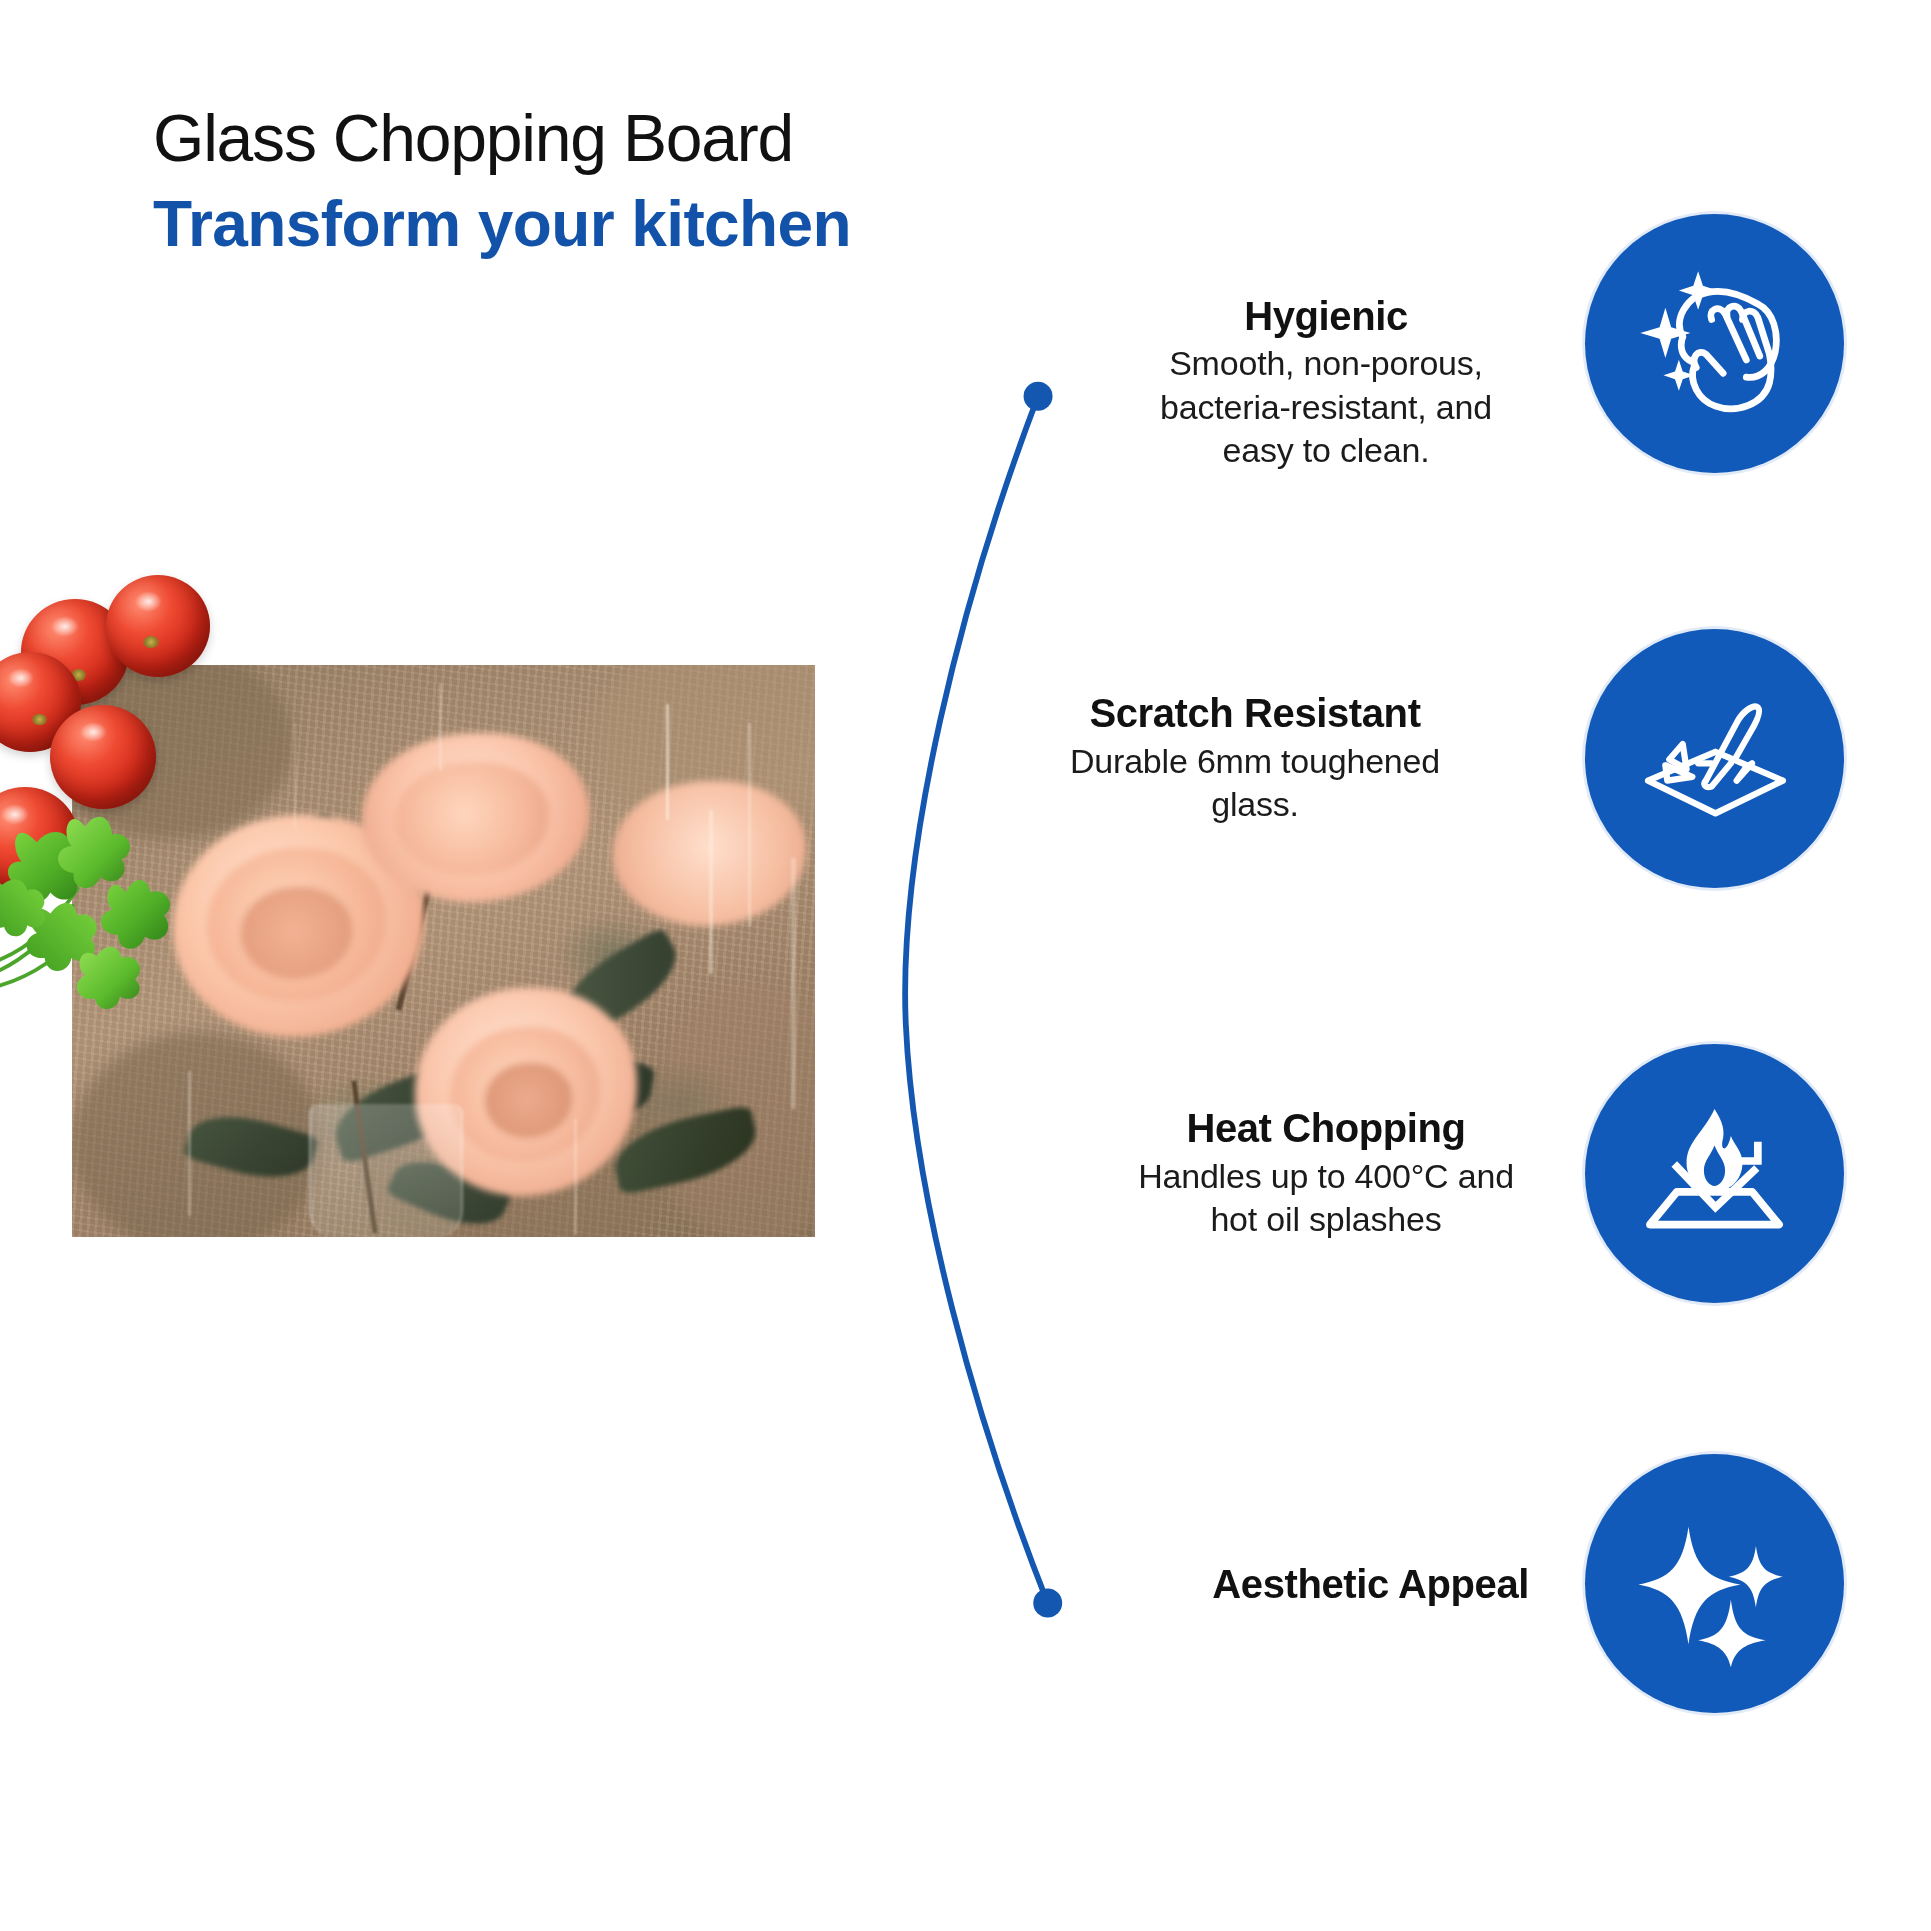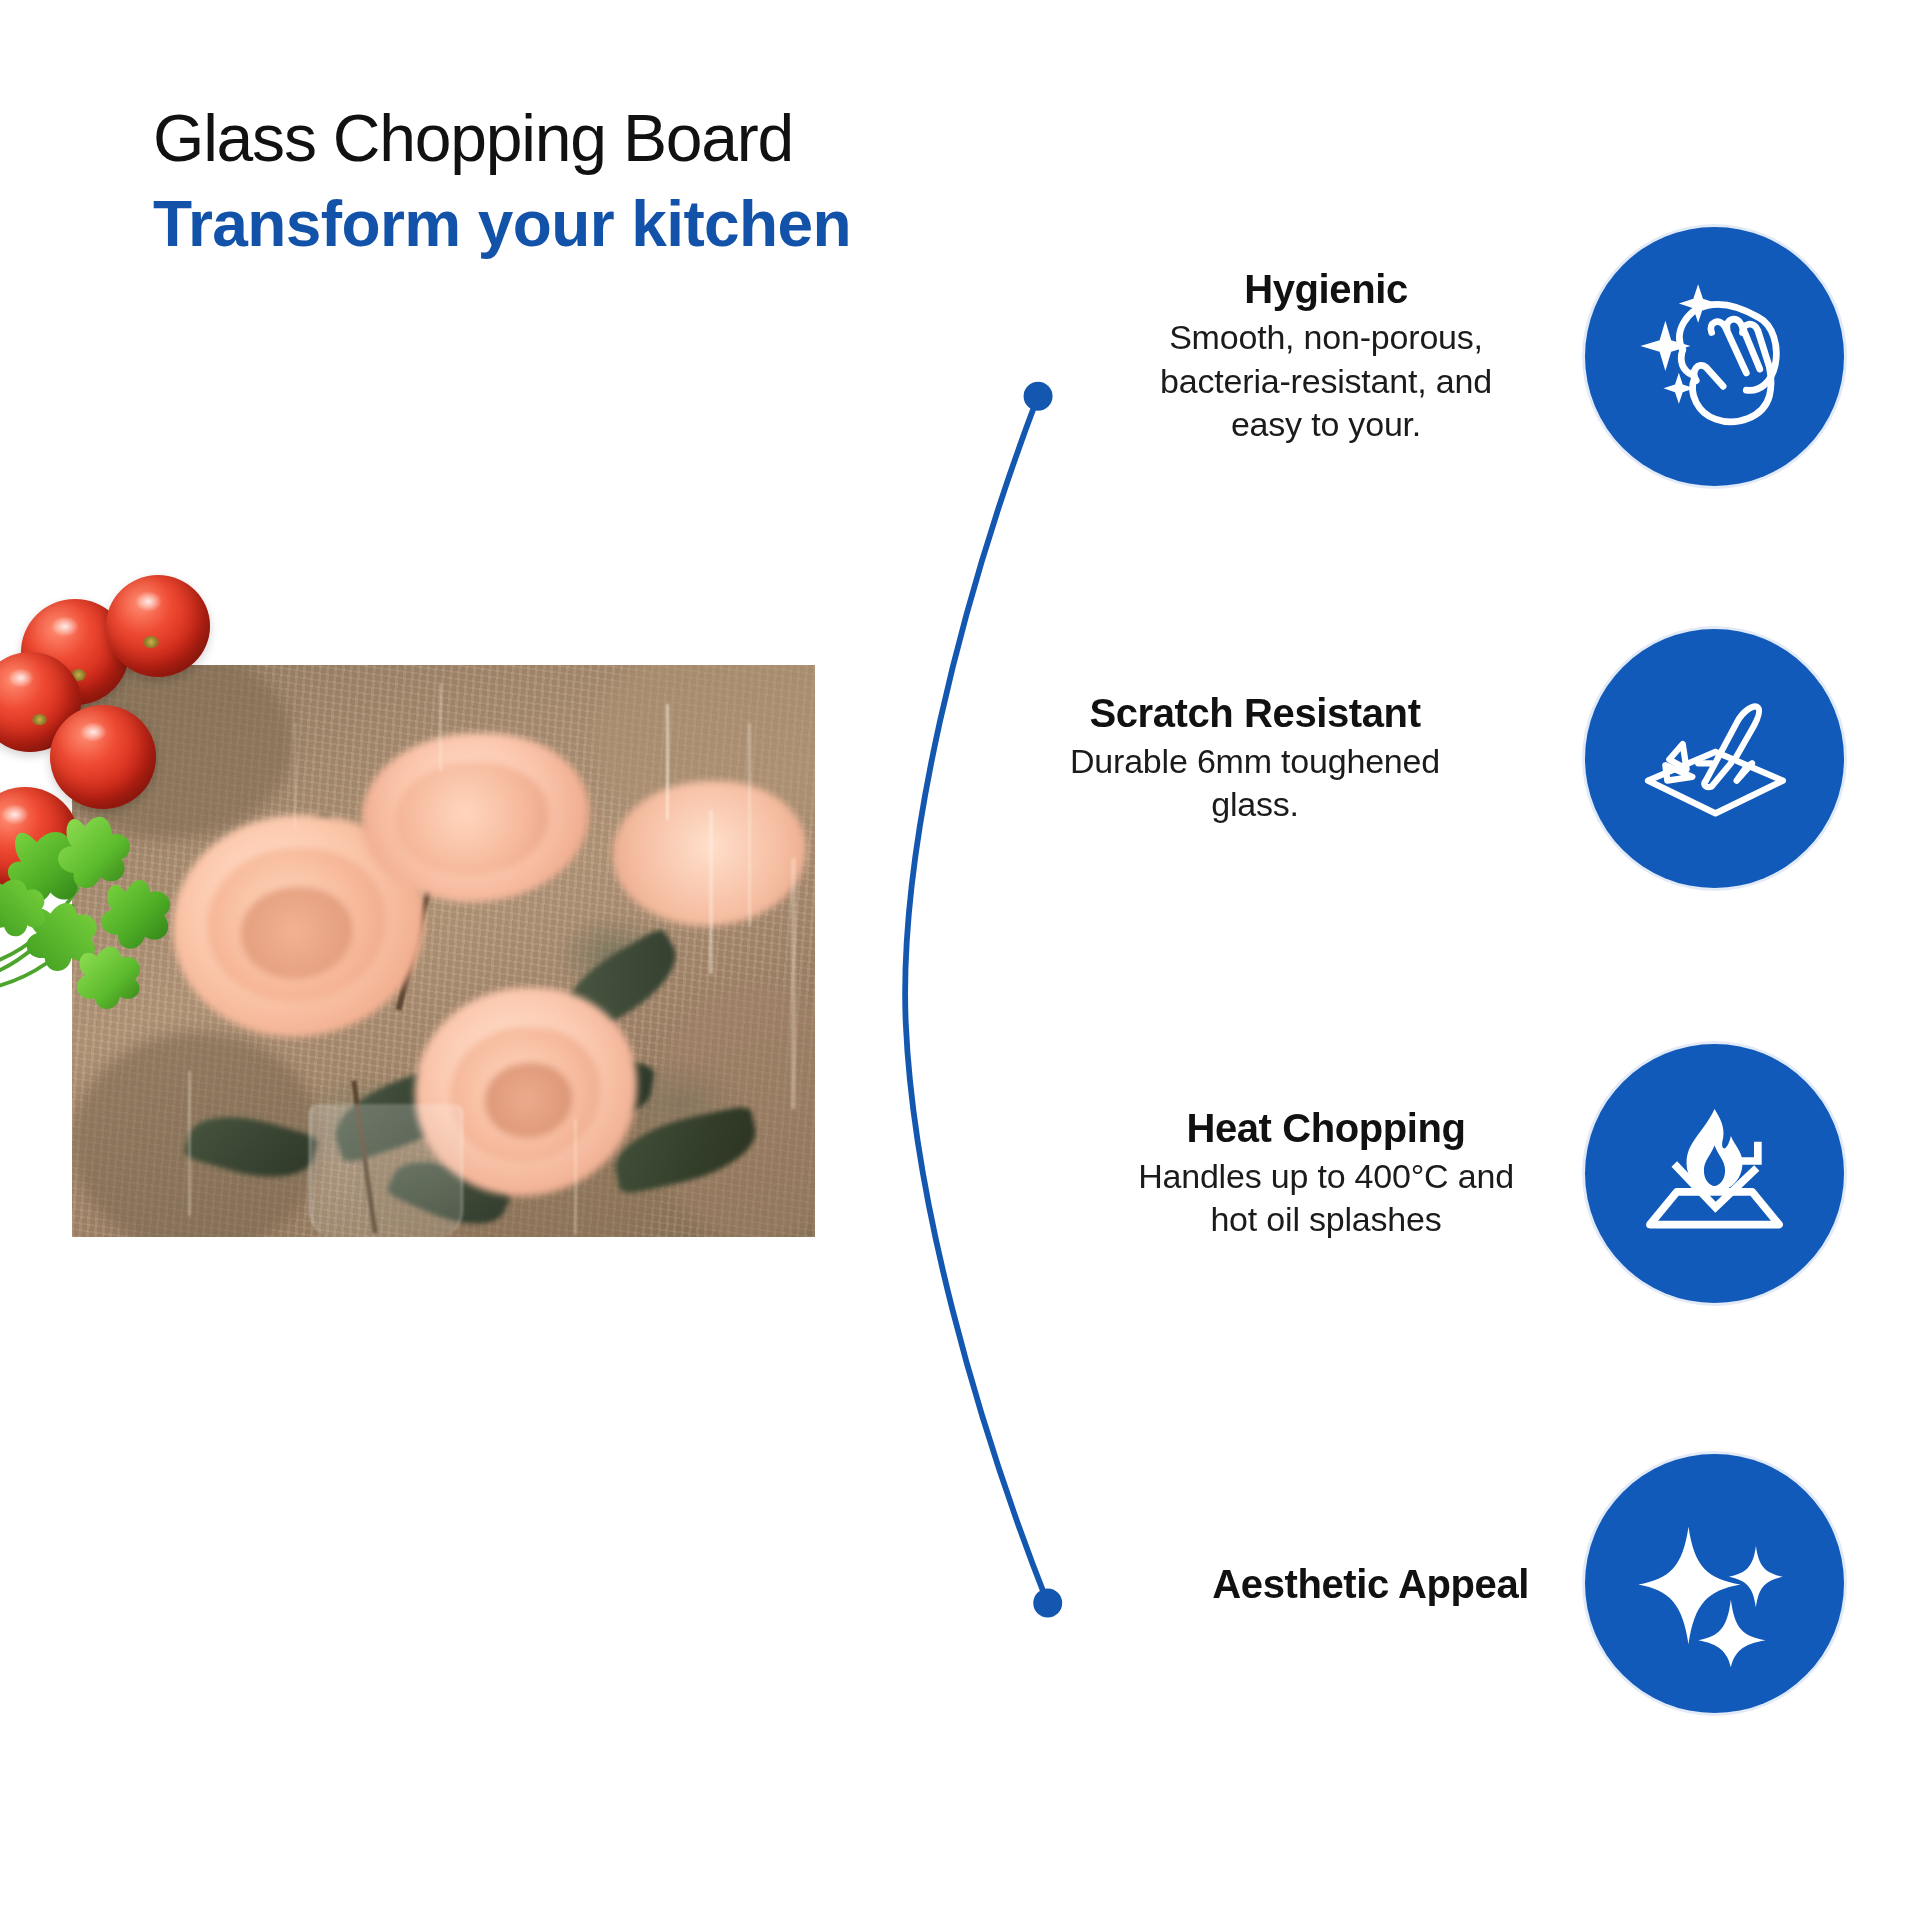--- a/index.html
+++ b/index.html
@@ -178,24 +178,24 @@
     </g>
   </svg>
 </div>
 
 <svg id="connector" viewBox="0 0 420 1360">
   <path d="M 295 50 C 215 260, 150 520, 158 700 C 166 880, 230 1110, 305 1300" fill="none" stroke="#1457b0" stroke-width="6" stroke-linecap="round"></path>
   <circle cx="295" cy="50" r="15" fill="#1457b0"></circle>
   <circle cx="305" cy="1300" r="15" fill="#1457b0"></circle>
 </svg>
 
-<div class="feature" style="left:1062px; top:226px; width:782px; height:261px;">
+<div class="feature" style="left:1062px; top:212px; width:782px; height:261px;align-items:flex-end;">
   <div class="feature-text">
     <div class="feature-title">Hygienic</div>
-    <div class="feature-desc" style="width:406px;">Smooth, non-porous, bacteria-resistant, and easy to your.</div>
+    <div class="feature-desc" style="width:406px;">Smooth, non-porous, bacteria-resistant, and easy to clean.</div>
   </div>
   <div class="icon-circle">
     <svg width="183" height="183" viewBox="0 0 190 190">
       <g fill="none" stroke="#ffffff" stroke-width="7" stroke-linecap="round" stroke-linejoin="round">
 
         <path d="M62 88 C 52 70, 66 46, 88 42 C 106 38, 126 46, 140 54 C 156 62, 162 84, 158 104 C 154 122, 142 132, 128 130"></path>
         <path d="M62 88 C 58 100, 62 110, 72 114"></path>
 
         <path d="M76 120 C 70 110, 78 100, 86 106 L 104 126"></path>
         <path d="M92 70 C 88 60, 100 54, 106 64 L 128 112"></path>

